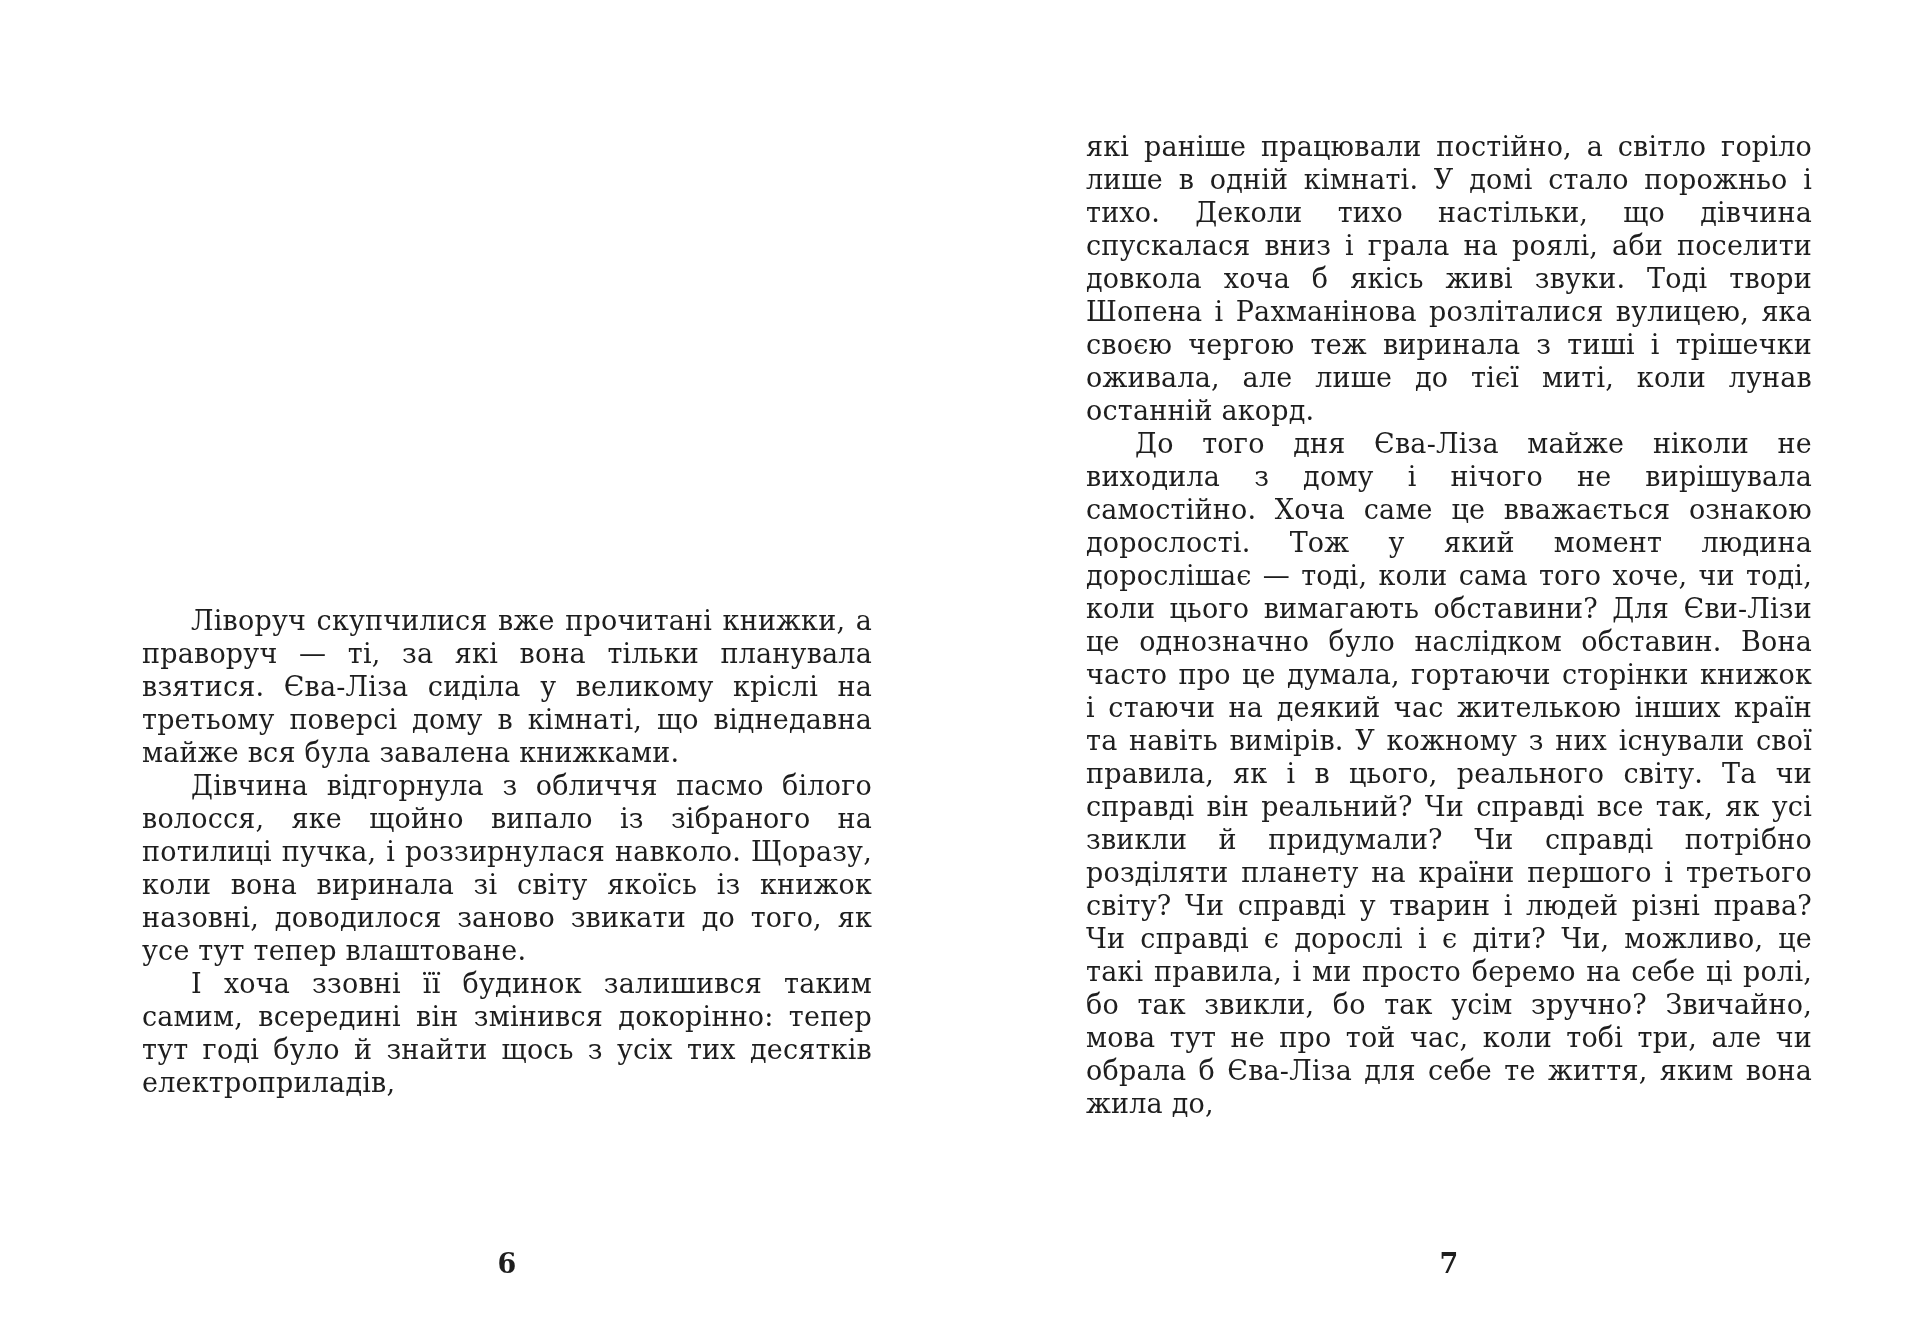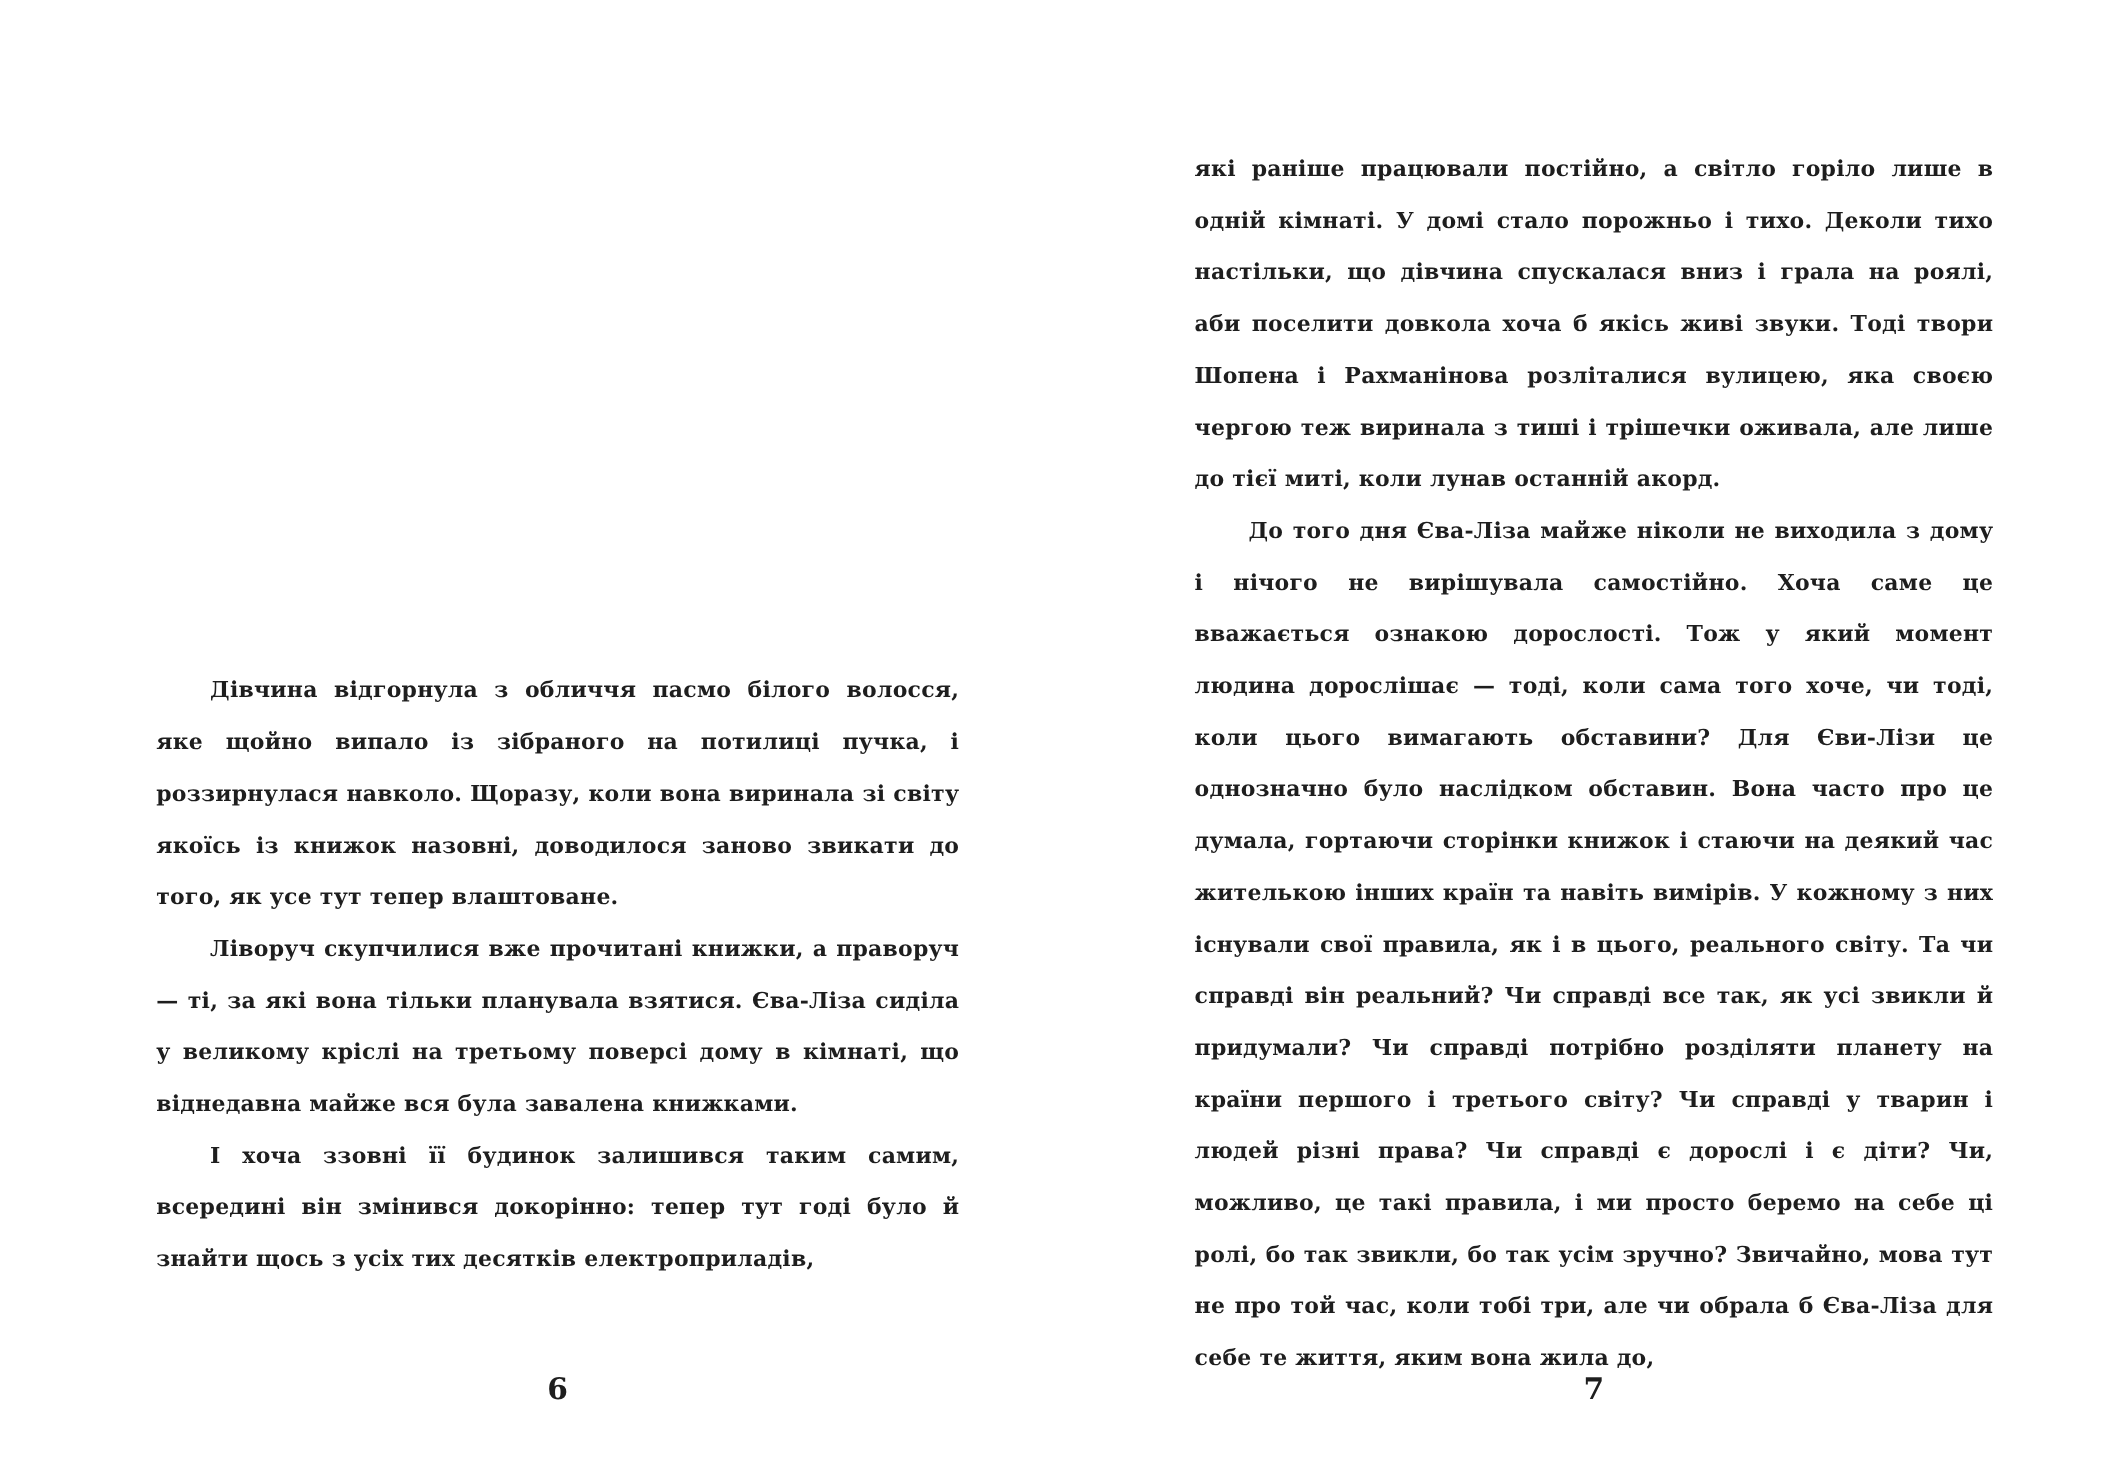--- a/index.html
+++ b/index.html
@@ -28,25 +28,25 @@
     top: 604px;
     width: 730px;
   }
   .right-block {
     left: 1086px;
     top: 130px;
     width: 726px;
   }
   .text-block p {
     margin: 0;
-    font-size: 20px;
-    line-height: 47px;
+    font-size: 27px;
+    line-height: 33px;
     text-align: justify;
     text-indent: 49px;
-    font-weight: 700;
+    font-weight: 400;
     letter-spacing: 0.2px;
     hyphens: auto;
   }
   .text-block p.no-indent {
     text-indent: 0;
   }
   .page-number {
     position: absolute;
     top: 1248px;
     width: 120px;
@@ -58,22 +58,22 @@
   .num-left  { left: 447px; }
   .num-right { left: 1389px; }
 </style>
 </head>
 <body>
 
 <div class="spread">
 
   <section>
     <div class="text-block left-block">
+      <p>Ліворуч скупчилися вже прочитані книжки, а праворуч — ті, за які вона тільки планувала взятися. Єва-Ліза сиділа у великому кріслі на третьому поверсі дому в кімнаті, що віднедавна майже вся була завалена книжками.</p>
       <p>Дівчина відгорнула з обличчя пасмо білого волосся, яке щойно випало із зібраного на потилиці пучка, і роззирнулася навколо. Щоразу, коли вона виринала зі світу якоїсь із книжок назовні, доводилося заново звикати до того, як усе тут тепер влаштоване.</p>
-      <p>Ліворуч скупчилися вже прочитані книжки, а праворуч — ті, за які вона тільки планувала взятися. Єва-Ліза сиділа у великому кріслі на третьому поверсі дому в кімнаті, що віднедавна майже вся була завалена книжками.</p>
       <p>І хоча ззовні її будинок залишився таким самим, всередині він змінився докорінно: тепер тут годі було й знайти щось з усіх тих десятків електроприладів,</p>
     </div>
     <div class="page-number num-left">6</div>
   </section>
 
   <section>
     <div class="text-block right-block">
       <p class="no-indent">які раніше працювали постійно, а світло горіло лише в одній кімнаті. У домі стало порожньо і тихо. Деколи тихо настільки, що дівчина спускалася вниз і грала на роялі, аби поселити довкола хоча б якісь живі звуки. Тоді твори Шопена і Рахманінова розліталися вулицею, яка своєю чергою теж виринала з тиші і трішечки оживала, але лише до тієї миті, коли лунав останній акорд.</p>
       <p>До того дня Єва-Ліза майже ніколи не виходила з дому і нічого не вирішувала самостійно. Хоча саме це вважається ознакою дорослості. Тож у який момент людина дорослішає — тоді, коли сама того хоче, чи тоді, коли цього вимагають обставини? Для Єви-Лізи це однозначно було наслідком обставин. Вона часто про це думала, гортаючи сторінки книжок і стаючи на деякий час жителькою інших країн та навіть вимірів. У кожному з них існували свої правила, як і в цього, реального світу. Та чи справді він реальний? Чи справді все так, як усі звикли й придумали? Чи справді потрібно розділяти планету на країни першого і третього світу? Чи справді у тварин і людей різні права? Чи справді є дорослі і є діти? Чи, можливо, це такі правила, і ми просто беремо на себе ці ролі, бо так звикли, бо так усім зручно? Звичайно, мова тут не про той час, коли тобі три, але чи обрала б Єва-Ліза для себе те життя, яким вона жила до,</p>
     </div>

